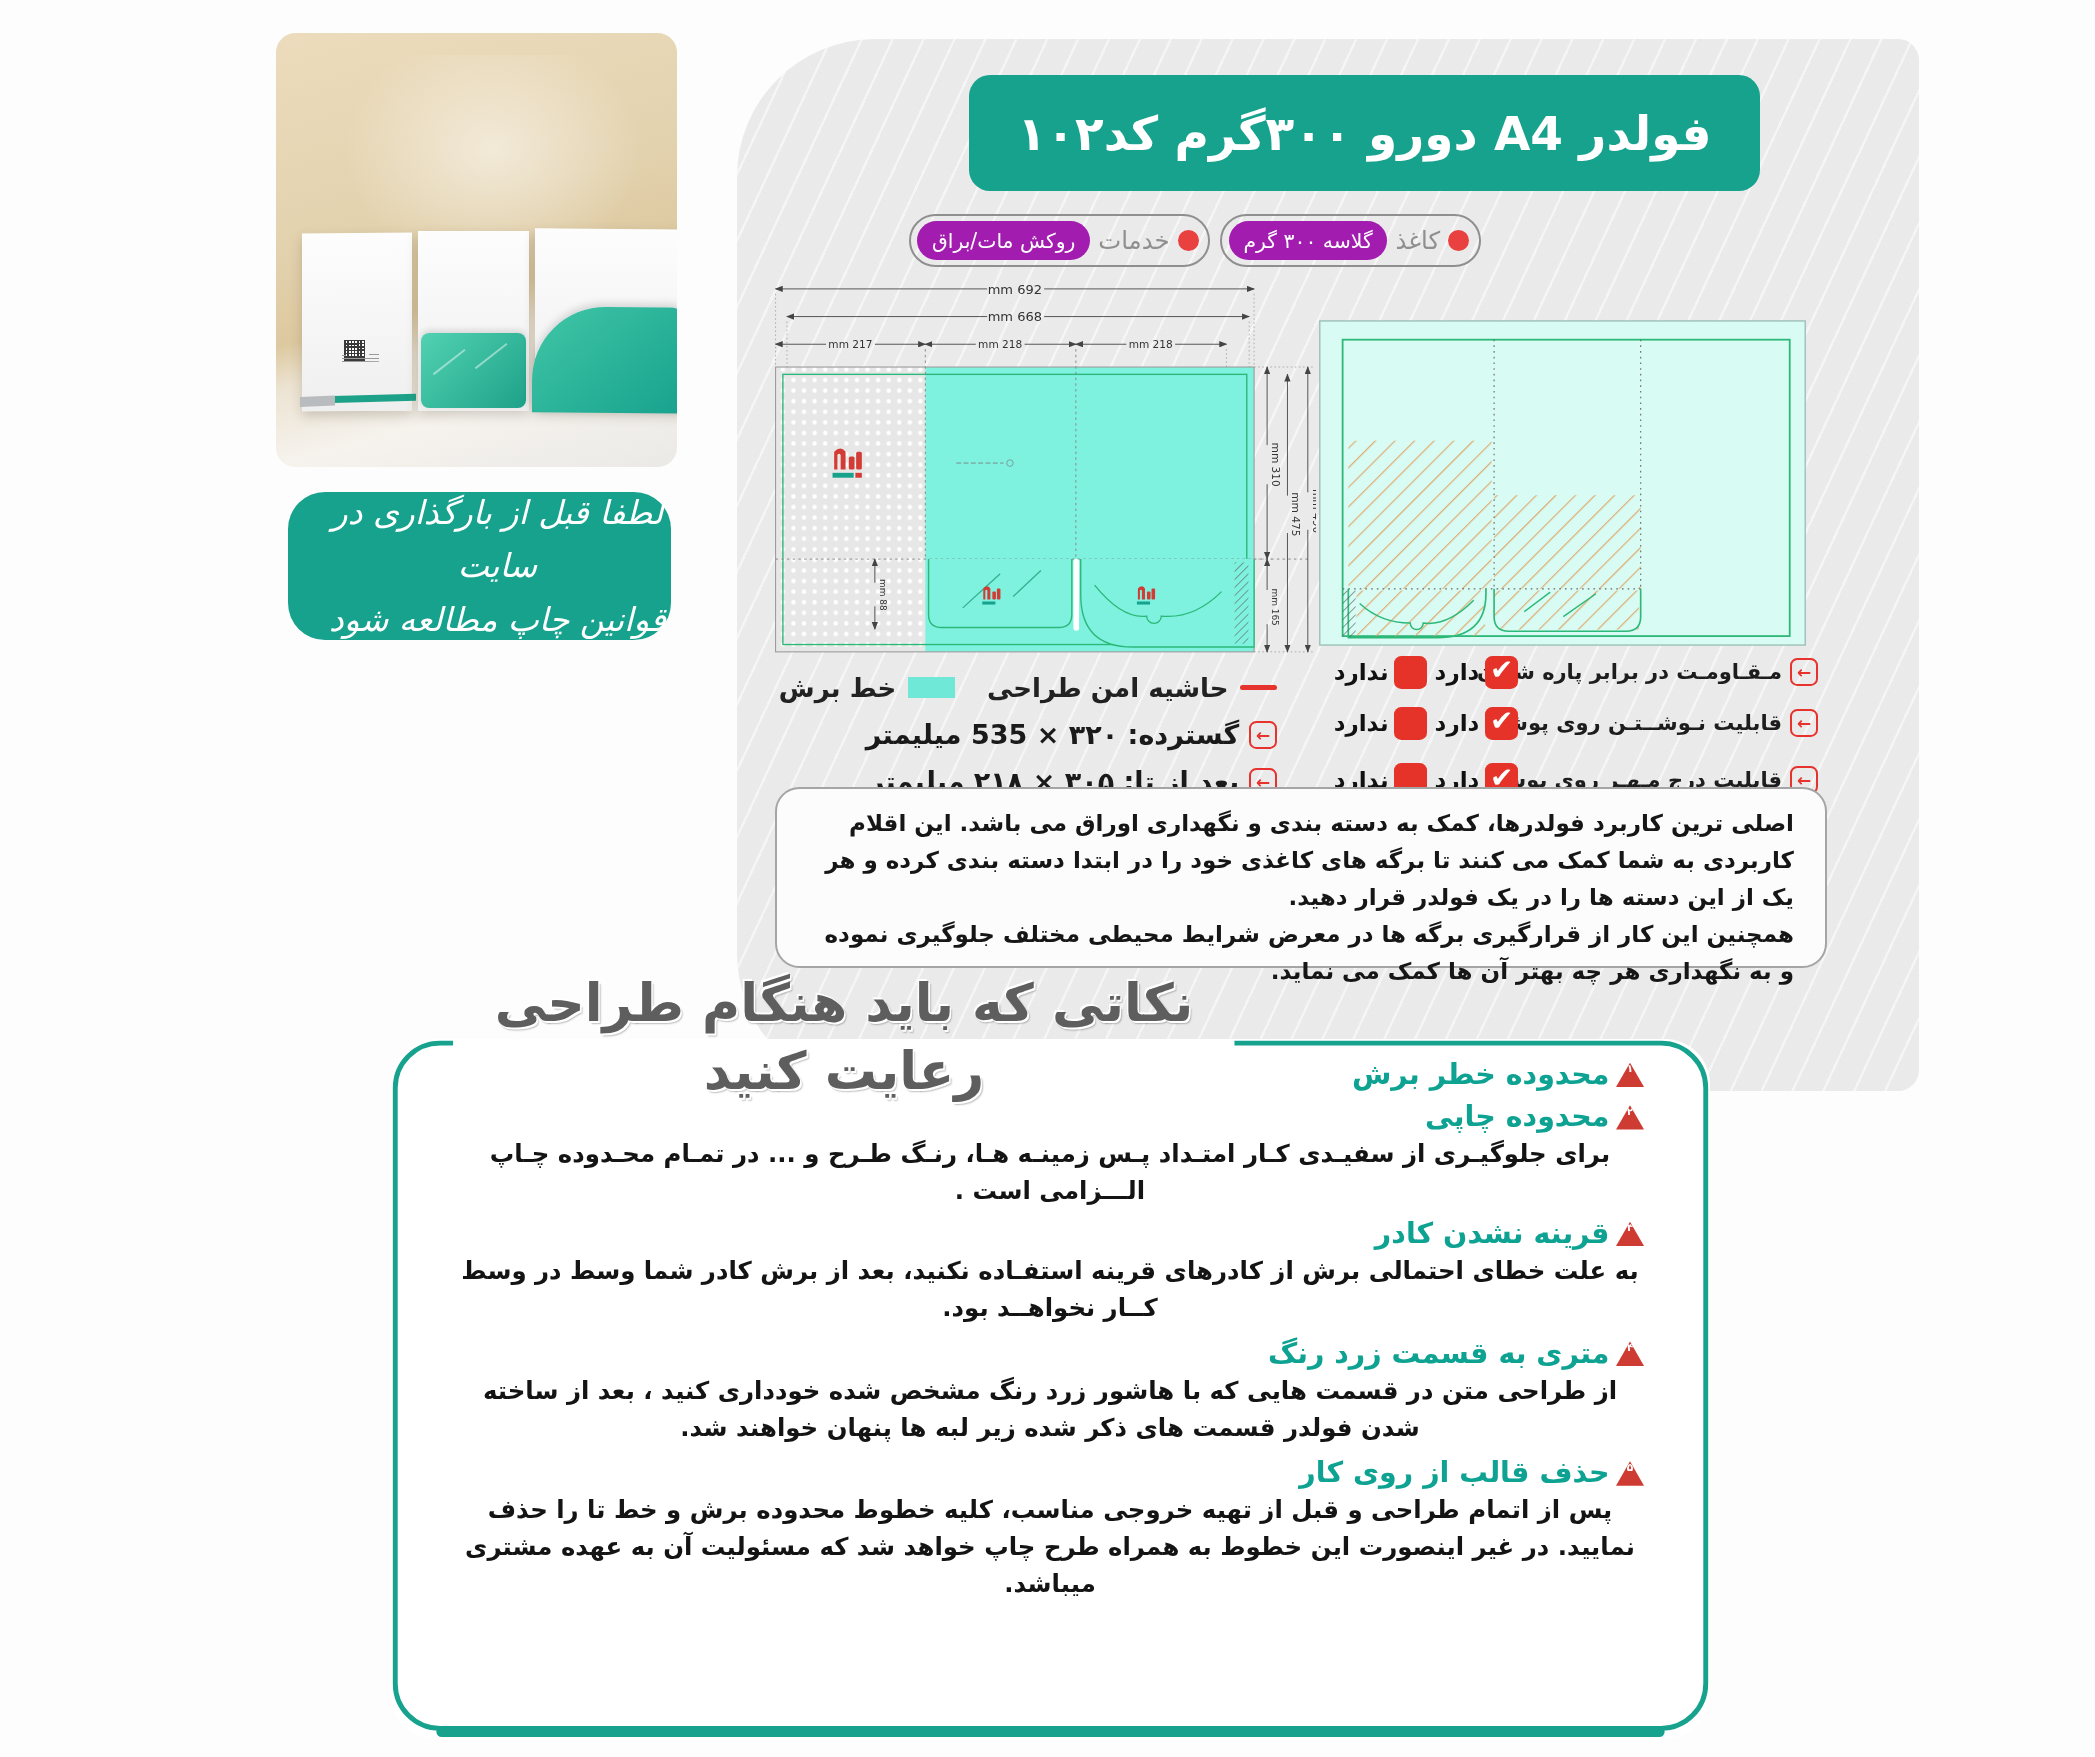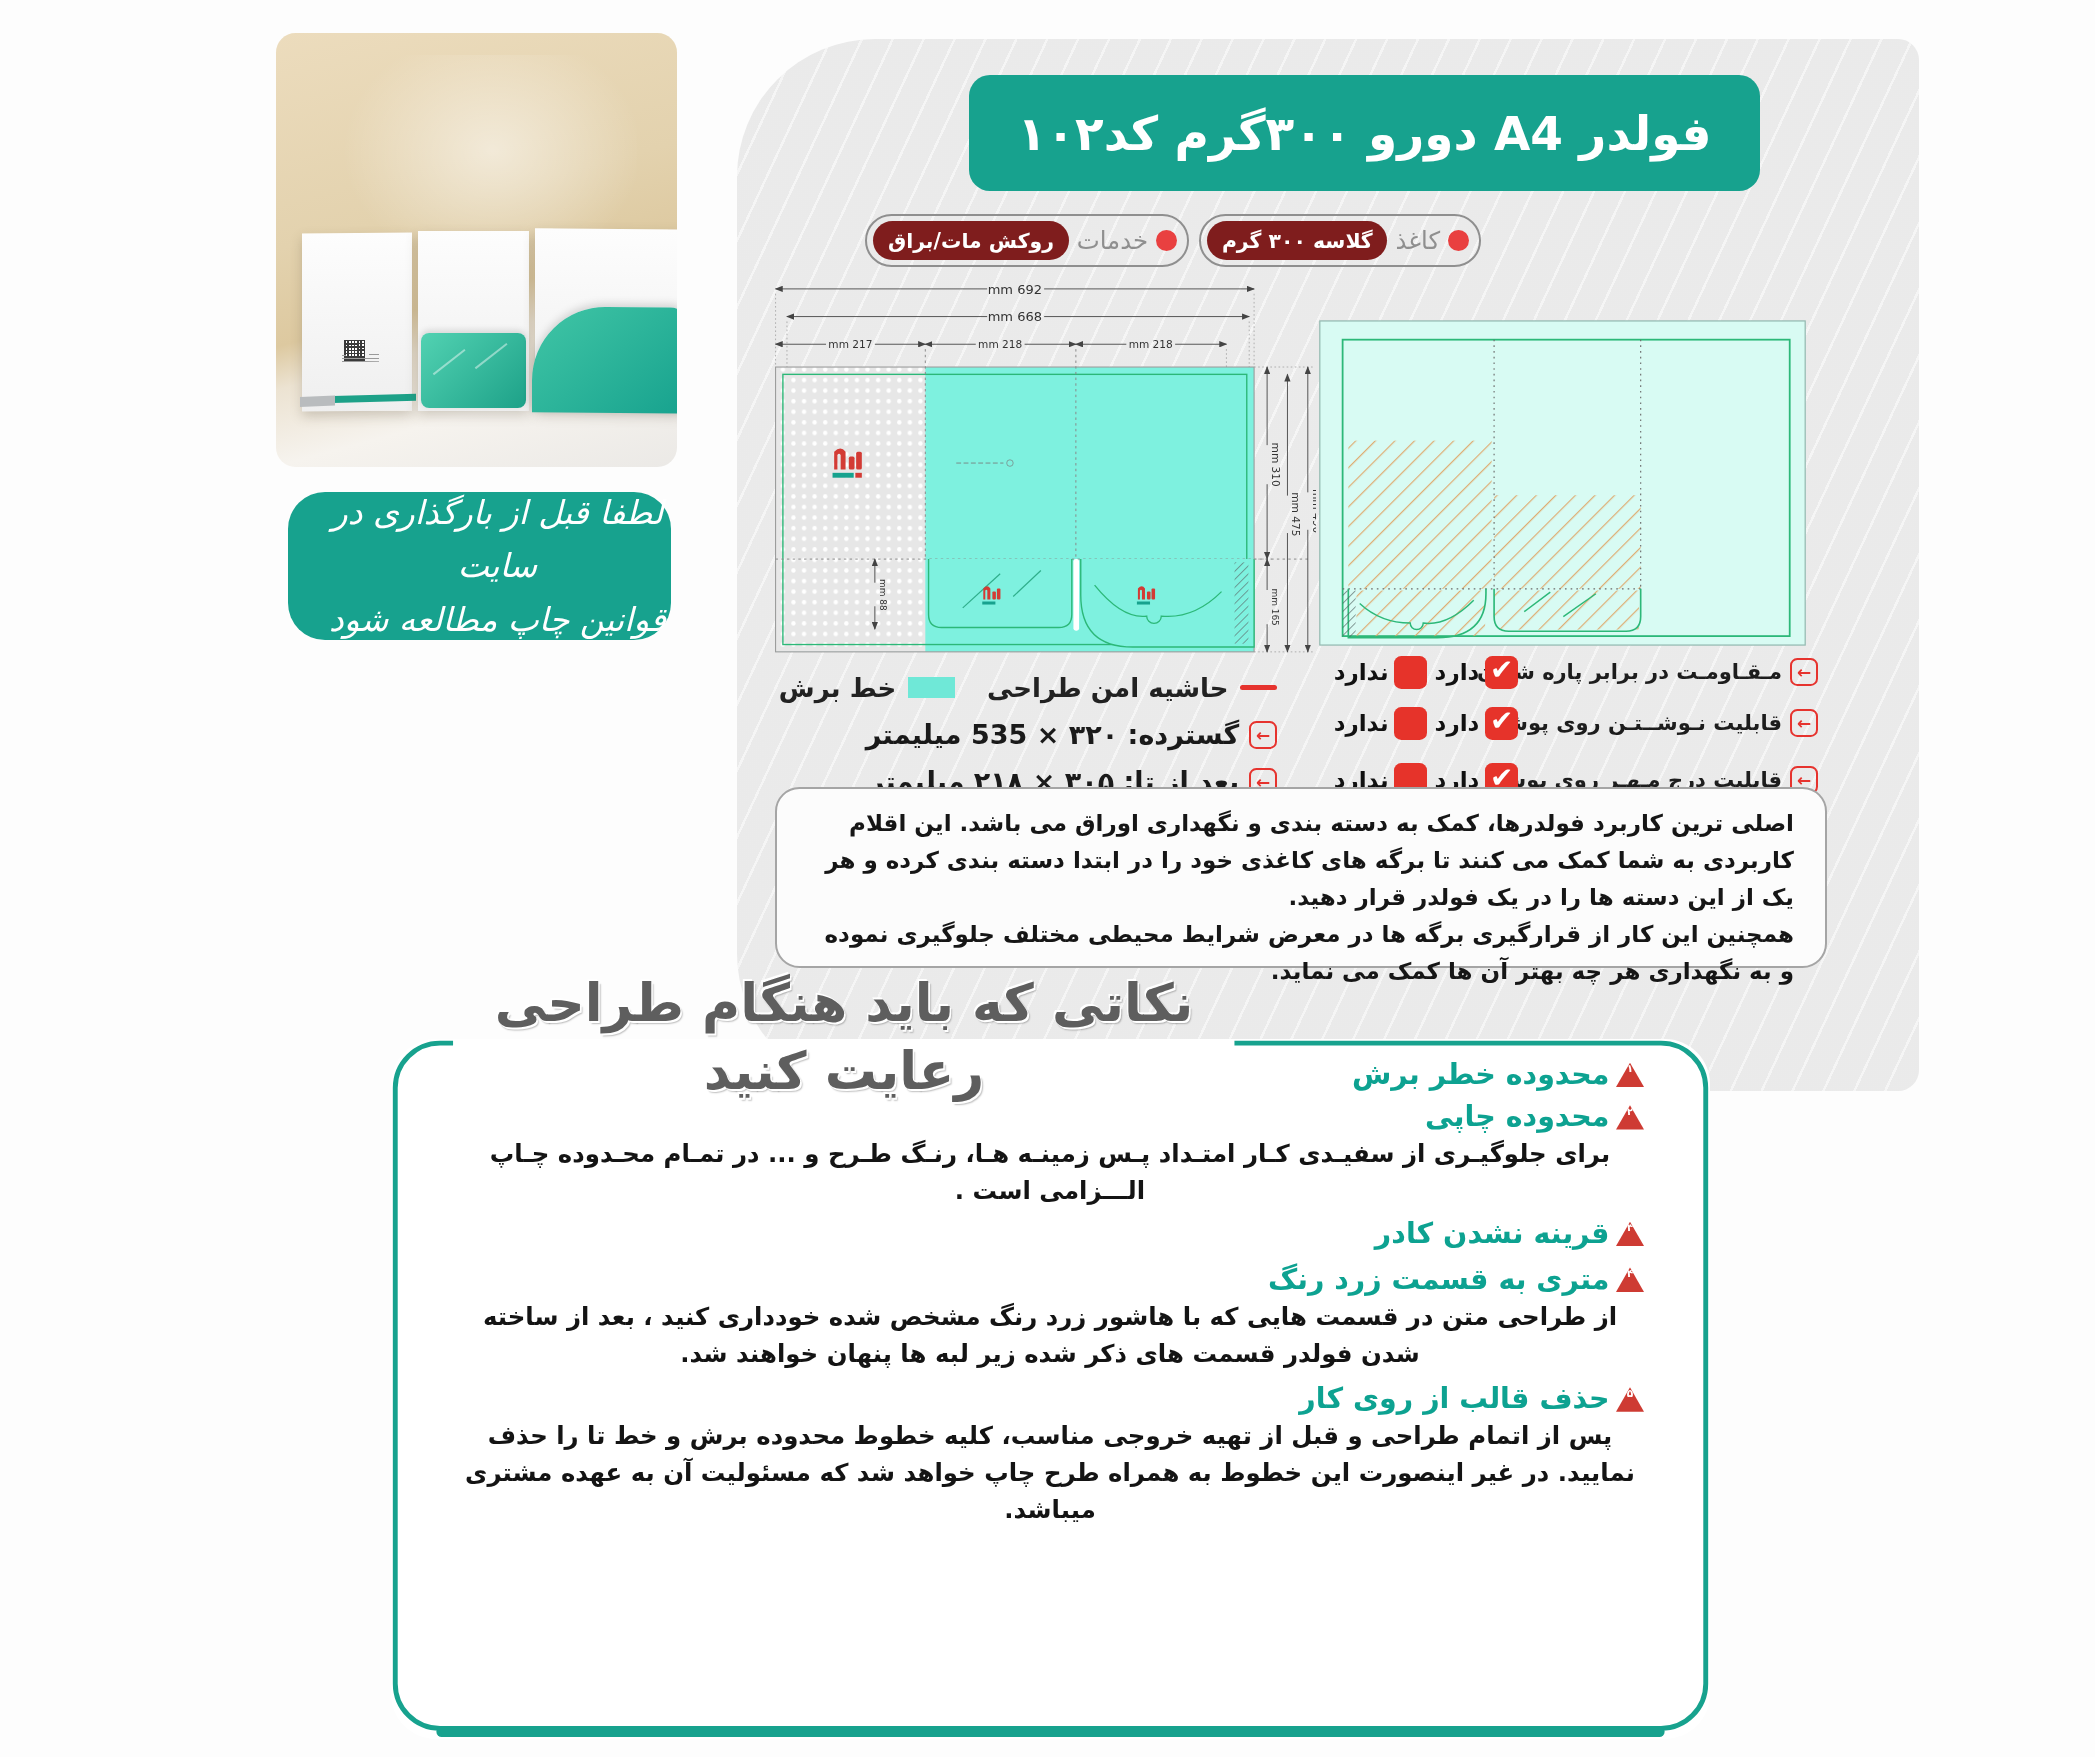--- a/index.html
+++ b/index.html
@@ -65,21 +65,21 @@
     display:flex; align-items:center; justify-content:center;
     color:#ffffff; font-size:47px; font-weight:bold;
   }
 
   
   .tags { left:992px; top:204px; width:489px; height:73px; display:flex; gap:9.8px; align-items:center; }
   .pill { display:inline-flex; align-items:center; gap:8.1px;
     border:2.4px solid #8f8f8f; border-radius:36px; padding:4.9px 9.8px 4.9px 6.5px; background:transparent; }
   .pill .dot { width:21px; height:21px; border-radius:50%; background:#e94040; flex:0 0 auto; }
   .pill .plabel { color:#8f8f8f; font-weight:normal; font-size:24.4px; }
-  .pill .pvalue { background:#7f1d1d; color:#fff; font-weight:bold; font-size:20.4px;
+  .pill .pvalue { background:#a21caf; color:#fff; font-weight:normal; font-size:20.4px;
     border-radius:28px; padding:7.3px 14.7px; white-space:nowrap;text-align:right; }
 
   
   .legend { left:774px; top:669px; width:503px; height:37px;
     display:flex; align-items:center; justify-content:flex-start; gap:11.4px;
     font-size:26px; font-weight:bold; color:#222; }
   .legend .dash { width:37px; height:5.7px; background:#e6332e; border-radius:3.3px; }
   .legend .swatch { width:47px; height:21px; background:#6fe8d7; margin-right:21px; }
   .spec-row { left:774px; width:503px; height:39px; display:flex; align-items:center; gap:9.8px;
     font-size:27px; font-weight:bold; color:#1a1a1a; }
@@ -391,20 +391,21 @@
     <div class="note-body">برای جلوگیـری از سفیـدی کـار امتـداد پـس زمینـه هـا، رنـگ طـرح و ... در تمـام محـدوده چـاپ الـــزامی است .</div>
   </div>
 
   <div class="note-sec">
     <div class="note-head">
       <span class="tri">
           <span>۳</span>
         </span>
       <span>قرینه نشدن کادر</span>
     </div>
+    <div class="note-body">به علت خطای احتمالی برش از کادرهای قرینه استفـاده نکنید، بعد از برش کادر شما وسط در وسط کــار نخواهــد بود.</div>
   </div>
 
   <div class="note-sec spaced">
     <div class="note-head">
       <span class="tri">
           <span>۴</span>
         </span>
       <span>متری به قسمت زرد رنگ</span>
     </div>
     <div class="note-body">از طراحی متن در قسمت هایی که با هاشور زرد رنگ مشخص شده خودداری کنید ، بعد از ساخته شدن فولدر قسمت های ذکر شده زیر لبه ها پنهان خواهند شد.</div>

